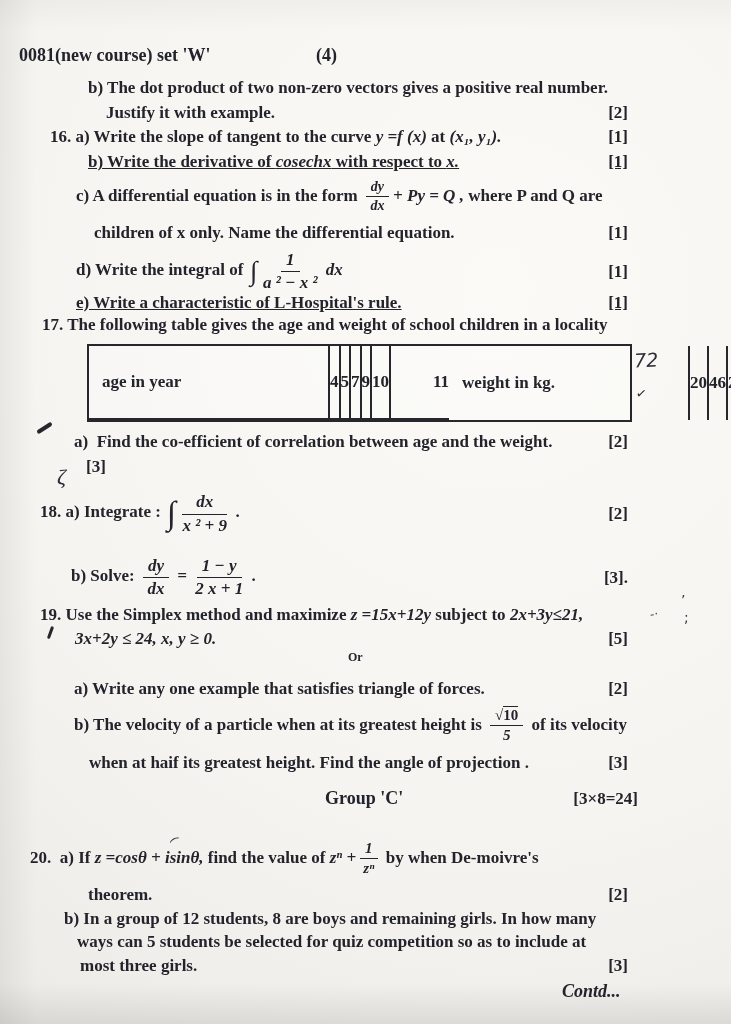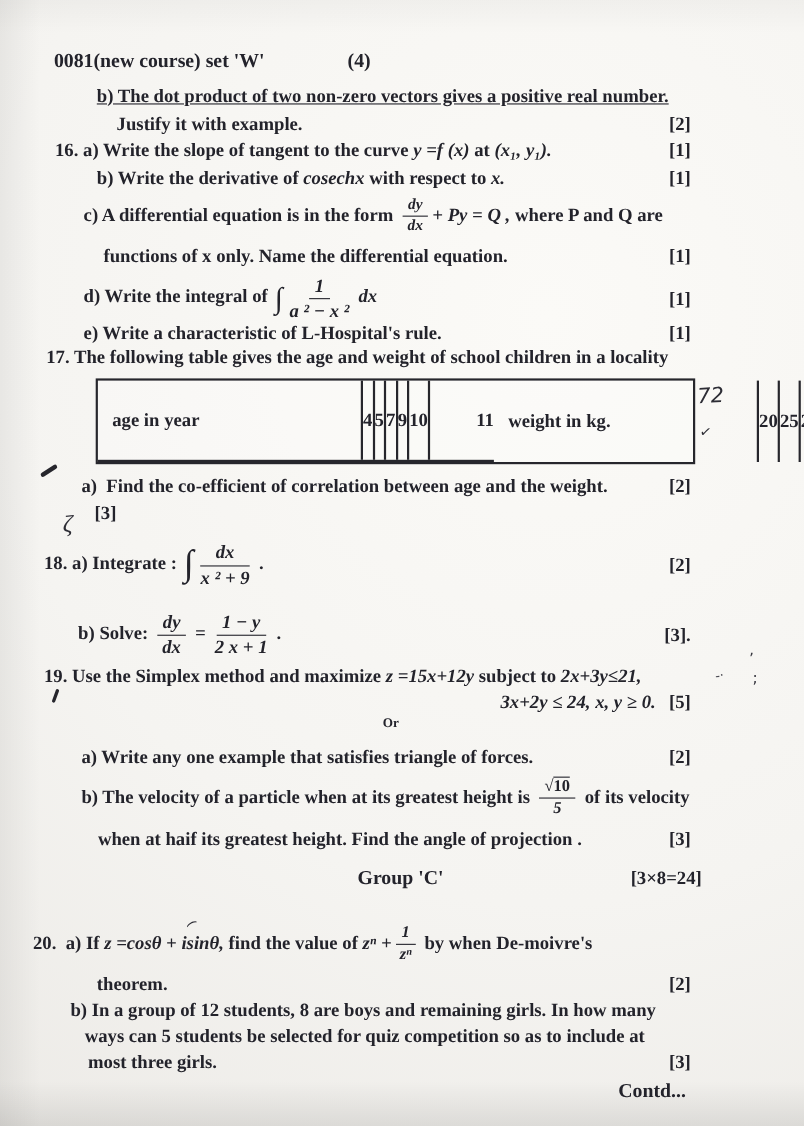--- a/index.html
+++ b/index.html
@@ -52,56 +52,56 @@
   
   .hand{position:absolute;font-family:"DejaVu Sans",sans-serif;font-weight:400;color:#2d2d35;}
   .pen-bar{position:absolute;background:#26262c;border-radius:2px;}
   .sq{font-family:"Liberation Serif",serif;font-style:italic;}
 </style>
 </head>
 <body>
 
 <div class="page">
 
-  <span class="abs" style="left:49px;top:45px;font-size:18px;">0081(new course) set 'W'</span>
+  <span class="abs" style="left:19px;top:45px;font-size:18px;">0081(new course) set 'W'</span>
   <span class="abs" style="left:316px;top:45px;font-size:18px;">(4)</span>
 
-  <div class="line" style="left:88px;top:77px;text-decoration:underline;">
+  <div class="line" style="left:88px;top:77px;">
     <span class="txt">b) The dot product of two non-zero vectors gives a positive real number.</span>
   </div>
   <div class="line" style="left:106px;top:102px;">
     <span class="txt">Justify it with example.</span>
     <span class="marks">[2]</span>
   </div>
 
   <div class="line" style="left:50px;top:126px;">
     <span class="txt"><span>16. a) Write the slope of tangent to the curve </span><span class="it">y =f (x)</span><span> at </span><span class="it">(x₁, y₁).</span></span>
     <span class="marks">[1]</span>
   </div>
 
-  <div class="line" style="left:88px;top:151px;">
+  <div class="line" style="left:88px;top:151px;text-decoration:underline;">
     <span class="txt"><span>b) Write the derivative of </span><span class="it">cosechx</span><span> with respect to </span><span class="it">x.</span></span>
     <span class="marks">[1]</span>
   </div>
 
   <div class="line" style="left:76px;top:175px;">
     <span class="txt"><span>c) A differential equation is in the form </span><span class="frac small"><span class="fnum">dy</span><span class="fden">dx</span></span><span class="it">+ Py = Q ,</span><span> where P and Q are</span></span>
   </div>
 
   <div class="line" style="left:94px;top:222px;">
-    <span class="txt">functions of x only. Name the differential equation.</span>
+    <span class="txt">children of x only. Name the differential equation.</span>
     <span class="marks">[1]</span>
   </div>
 
   <div class="line" style="left:76px;top:246px;">
     <span class="txt"><span>d) Write the integral of </span><span class="int">∫</span><span class="frac"><span class="fnum">1</span><span class="fden">a ² − x ²</span></span><span class="it"> dx</span></span>
     <span class="marks">[1]</span>
   </div>
 
-  <div class="line" style="left:76px;top:292px;">
+  <div class="line" style="left:76px;top:292px;text-decoration:underline;">
     <span class="txt">e) Write a characteristic of L-Hospital's rule.</span>
     <span class="marks">[1]</span>
   </div>
 
   <div class="line" style="left:42px;top:314px;right:80px;">
     <span class="txt">17. The following table gives the age and weight of school children in a locality</span>
   </div>
 
   <div class="dtable">
     <div class="trow">
@@ -109,21 +109,21 @@
       <div class="tcell">4</div>
       <div class="tcell">5</div>
       <div class="tcell">7</div>
       <div class="tcell">9</div>
       <div class="tcell">10</div>
       <div class="tcell">11</div>
     </div>
     <div class="trow">
       <div class="tlabel">weight in kg.</div>
       <div class="tcell">20</div>
-      <div class="tcell">25</div>
+      <div class="tcell">46</div>
       <div class="tcell">28</div>
       <div class="tcell">30</div>
       <div class="tcell">32</div>
       <div class="tcell">33</div>
     </div>
   </div>
 
   <span class="hand" style="left:634px;top:349px;font-size:19px;font-style:italic;transform:rotate(-3deg);">72</span>
   <span class="hand" style="left:636px;top:386px;font-size:13px;transform:rotate(9deg);">✓</span>
 
@@ -141,21 +141,21 @@
   </div>
 
   <div class="line" style="left:71px;top:552px;">
     <span class="txt"><span>b) Solve: </span><span class="frac"><span class="fnum">dy</span><span class="fden">dx</span></span><span class="it"> = </span><span class="frac"><span class="fnum">1 − y</span><span class="fden">2 x + 1</span></span><span> .</span></span>
     <span class="marks">[3].</span>
   </div>
 
   <div class="line" style="left:40px;top:604px;">
     <span class="txt"><span>19. Use the Simplex method and maximize </span><span class="it">z =15x+12y</span><span> subject to </span><span class="it">2x+3y≤21,</span></span>
   </div>
-  <div class="line" style="left:75px;top:628px;justify-content:flex-end;">
+  <div class="line" style="left:75px;top:628px;">
     <span class="txt it">3x+2y ≤ 24, x, y ≥ 0.</span>
     <span class="marks">[5]</span>
   </div>
 
   <span class="abs" style="left:348px;top:650px;font-size:12px;">Or</span>
 
   <div class="line" style="left:74px;top:678px;">
     <span class="txt">a) Write any one example that satisfies triangle of forces.</span>
     <span class="marks">[2]</span>
   </div>
@@ -185,21 +185,21 @@
     <span class="txt">b) In a group of 12 students, 8 are boys and remaining girls. In how many</span>
   </div>
   <div class="line" style="left:77px;top:931px;">
     <span class="txt">ways can 5 students be selected for quiz competition so as to include at</span>
   </div>
   <div class="line" style="left:80px;top:955px;">
     <span class="txt">most three girls.</span>
     <span class="marks">[3]</span>
   </div>
 
-  <span class="abs" style="left:562px;top:981px;font-size:18px;">Contd...</span>
+  <span class="abs" style="left:562px;top:981px;font-size:18px;font-style:italic;">Contd...</span>
 
   <div class="pen-bar" style="left:36px;top:426px;width:17px;height:4px;transform:rotate(-33deg);"></div>
   <span class="hand sq" style="left:57px;top:464px;font-size:22px;">ζ</span>
   <div class="pen-bar" style="left:49px;top:626px;width:2.5px;height:13px;transform:rotate(20deg);"></div>
   <span class="hand" style="left:681px;top:592px;font-size:14px;color:#3a3a42;">’</span>
   <span class="hand" style="left:650px;top:607px;font-size:12px;color:#4a4a52;transform:rotate(-8deg);">-·</span>
   <span class="hand" style="left:684px;top:609px;font-size:14px;color:#3a3a42;">;</span>
   <span class="hand" style="left:172px;top:833px;font-size:11px;transform:rotate(62deg);">(</span>
 
 </div>

